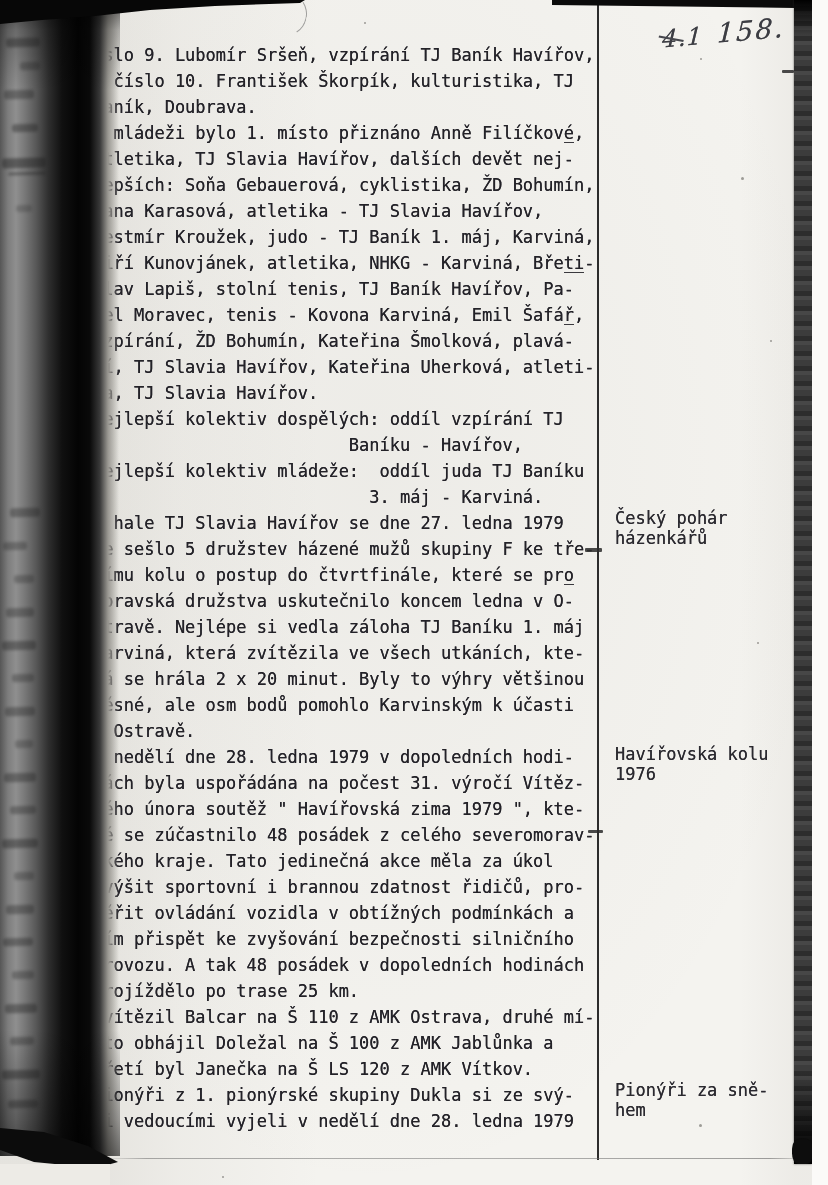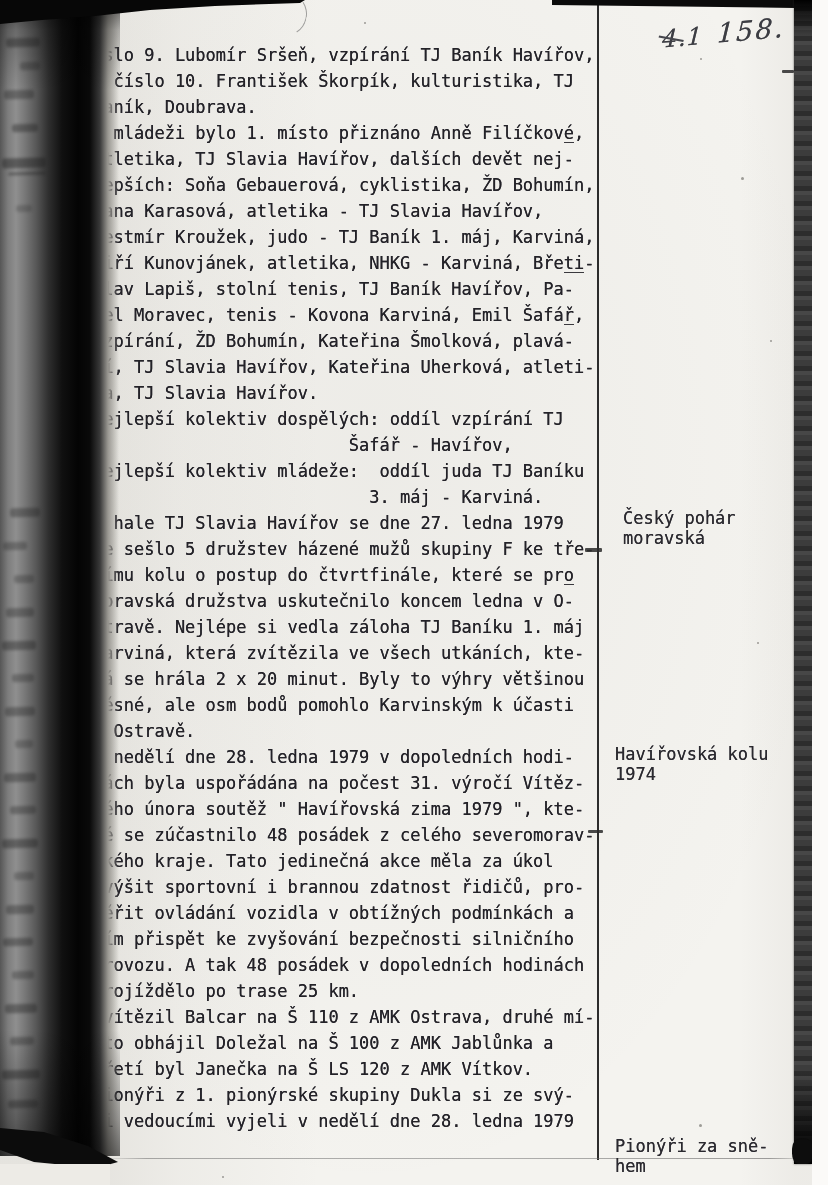--- a/index.html
+++ b/index.html
@@ -117,21 +117,21 @@
       <div class="tline" style="top: 172px;">lepších: Soňa Gebauerová, cyklistika, ŽD Bohumín,</div>
       <div class="tline" style="top: 198px;">Jana Karasová, atletika - TJ Slavia Havířov,</div>
       <div class="tline" style="top: 224px;">Čestmír Kroužek, judo - TJ Baník 1. máj, Karviná,</div>
       <div class="tline" style="top: 250px;">Jiří Kunovjánek, atletika, NHKG - Karviná, Břeti-</div>
       <div class="tline" style="top: 276px;">slav Lapiš, stolní tenis, TJ Baník Havířov, Pa-</div>
       <div class="tline" style="top: 302px;">vel Moravec, tenis - Kovona Karviná, Emil Šafář,</div>
       <div class="tline" style="top: 328px;">vzpírání, ŽD Bohumín, Kateřina Šmolková, plavá-</div>
       <div class="tline" style="top: 354px;">ní, TJ Slavia Havířov, Kateřina Uherková, atleti-</div>
       <div class="tline" style="top: 380px;">ka, TJ Slavia Havířov.</div>
       <div class="tline" style="top: 406px;">Nejlepší kolektiv dospělých: oddíl vzpírání TJ</div>
-      <div class="tline" style="top: 432px;">                         Šafář - Havířov,</div>
+      <div class="tline" style="top: 432px;">                         Baníku - Havířov,</div>
       <div class="tline" style="top: 458px;">nejlepší kolektiv mládeže:  oddíl juda TJ Baníku</div>
       <div class="tline" style="top: 484px;">                           3. máj - Karviná.</div>
       <div class="tline" style="top: 510px;">V hale TJ Slavia Havířov se dne 27. ledna 1979</div>
       <div class="tline" style="top: 536px;">se sešlo 5 družstev házené mužů skupiny F ke tře-</div>
       <div class="tline" style="top: 562px;">tímu kolu o postup do čtvrtfinále, které se pro</div>
       <div class="tline" style="top: 588px;">moravská družstva uskutečnilo koncem ledna v O-</div>
       <div class="tline" style="top: 614px;">stravě. Nejlépe si vedla záloha TJ Baníku 1. máj</div>
       <div class="tline" style="top: 640px;">Karviná, která zvítězila ve všech utkáních, kte-</div>
       <div class="tline" style="top: 666px;">rá se hrála 2 x 20 minut. Byly to výhry většinou</div>
       <div class="tline" style="top: 692px;">těsné, ale osm bodů pomohlo Karvinským k účasti</div>
@@ -156,29 +156,29 @@
       <div class="uline" style="left: 563.81px; top: 323.5px; width: 10.235px;"></div>
       <div class="uline" style="left: 563.81px; top: 583.5px; width: 10.235px;"></div>
     </div>
 
   <div class="vrule"></div>
   <div class="brule"></div>
   <div class="dash" style="left:782px;top:70px;width:12px;height:3px;"></div>
   <div class="dash" style="left:585px;top:548px;width:17px;height:4px;"></div>
   <div class="dash" style="left:588px;top:830px;width:15px;height:3px;"></div>
 
-  <div class="note" style="top:508px;margin-left:8px;">
+  <div class="note" style="top:508px;">
     <div>Český pohár</div>
-    <div>moravská</div>
+    <div>házenkářů</div>
   </div>
   <div class="note" style="top:744px;">
     <div>Havířovská kolu</div>
-    <div>1974</div>
-  </div>
-  <div class="note" style="top:1136px;">
+    <div>1976</div>
+  </div>
+  <div class="note" style="top:1080px;">
     <div>Pionýři za sně-</div>
     <div>hem</div>
   </div>
 
   <div class="hw">
     <span class="anno"><span class="struck">4</span><span>.1</span></span><span class="pagenum">158.</span>
   </div>
 
   <div class="spine"></div>
   <div id="smudges">

